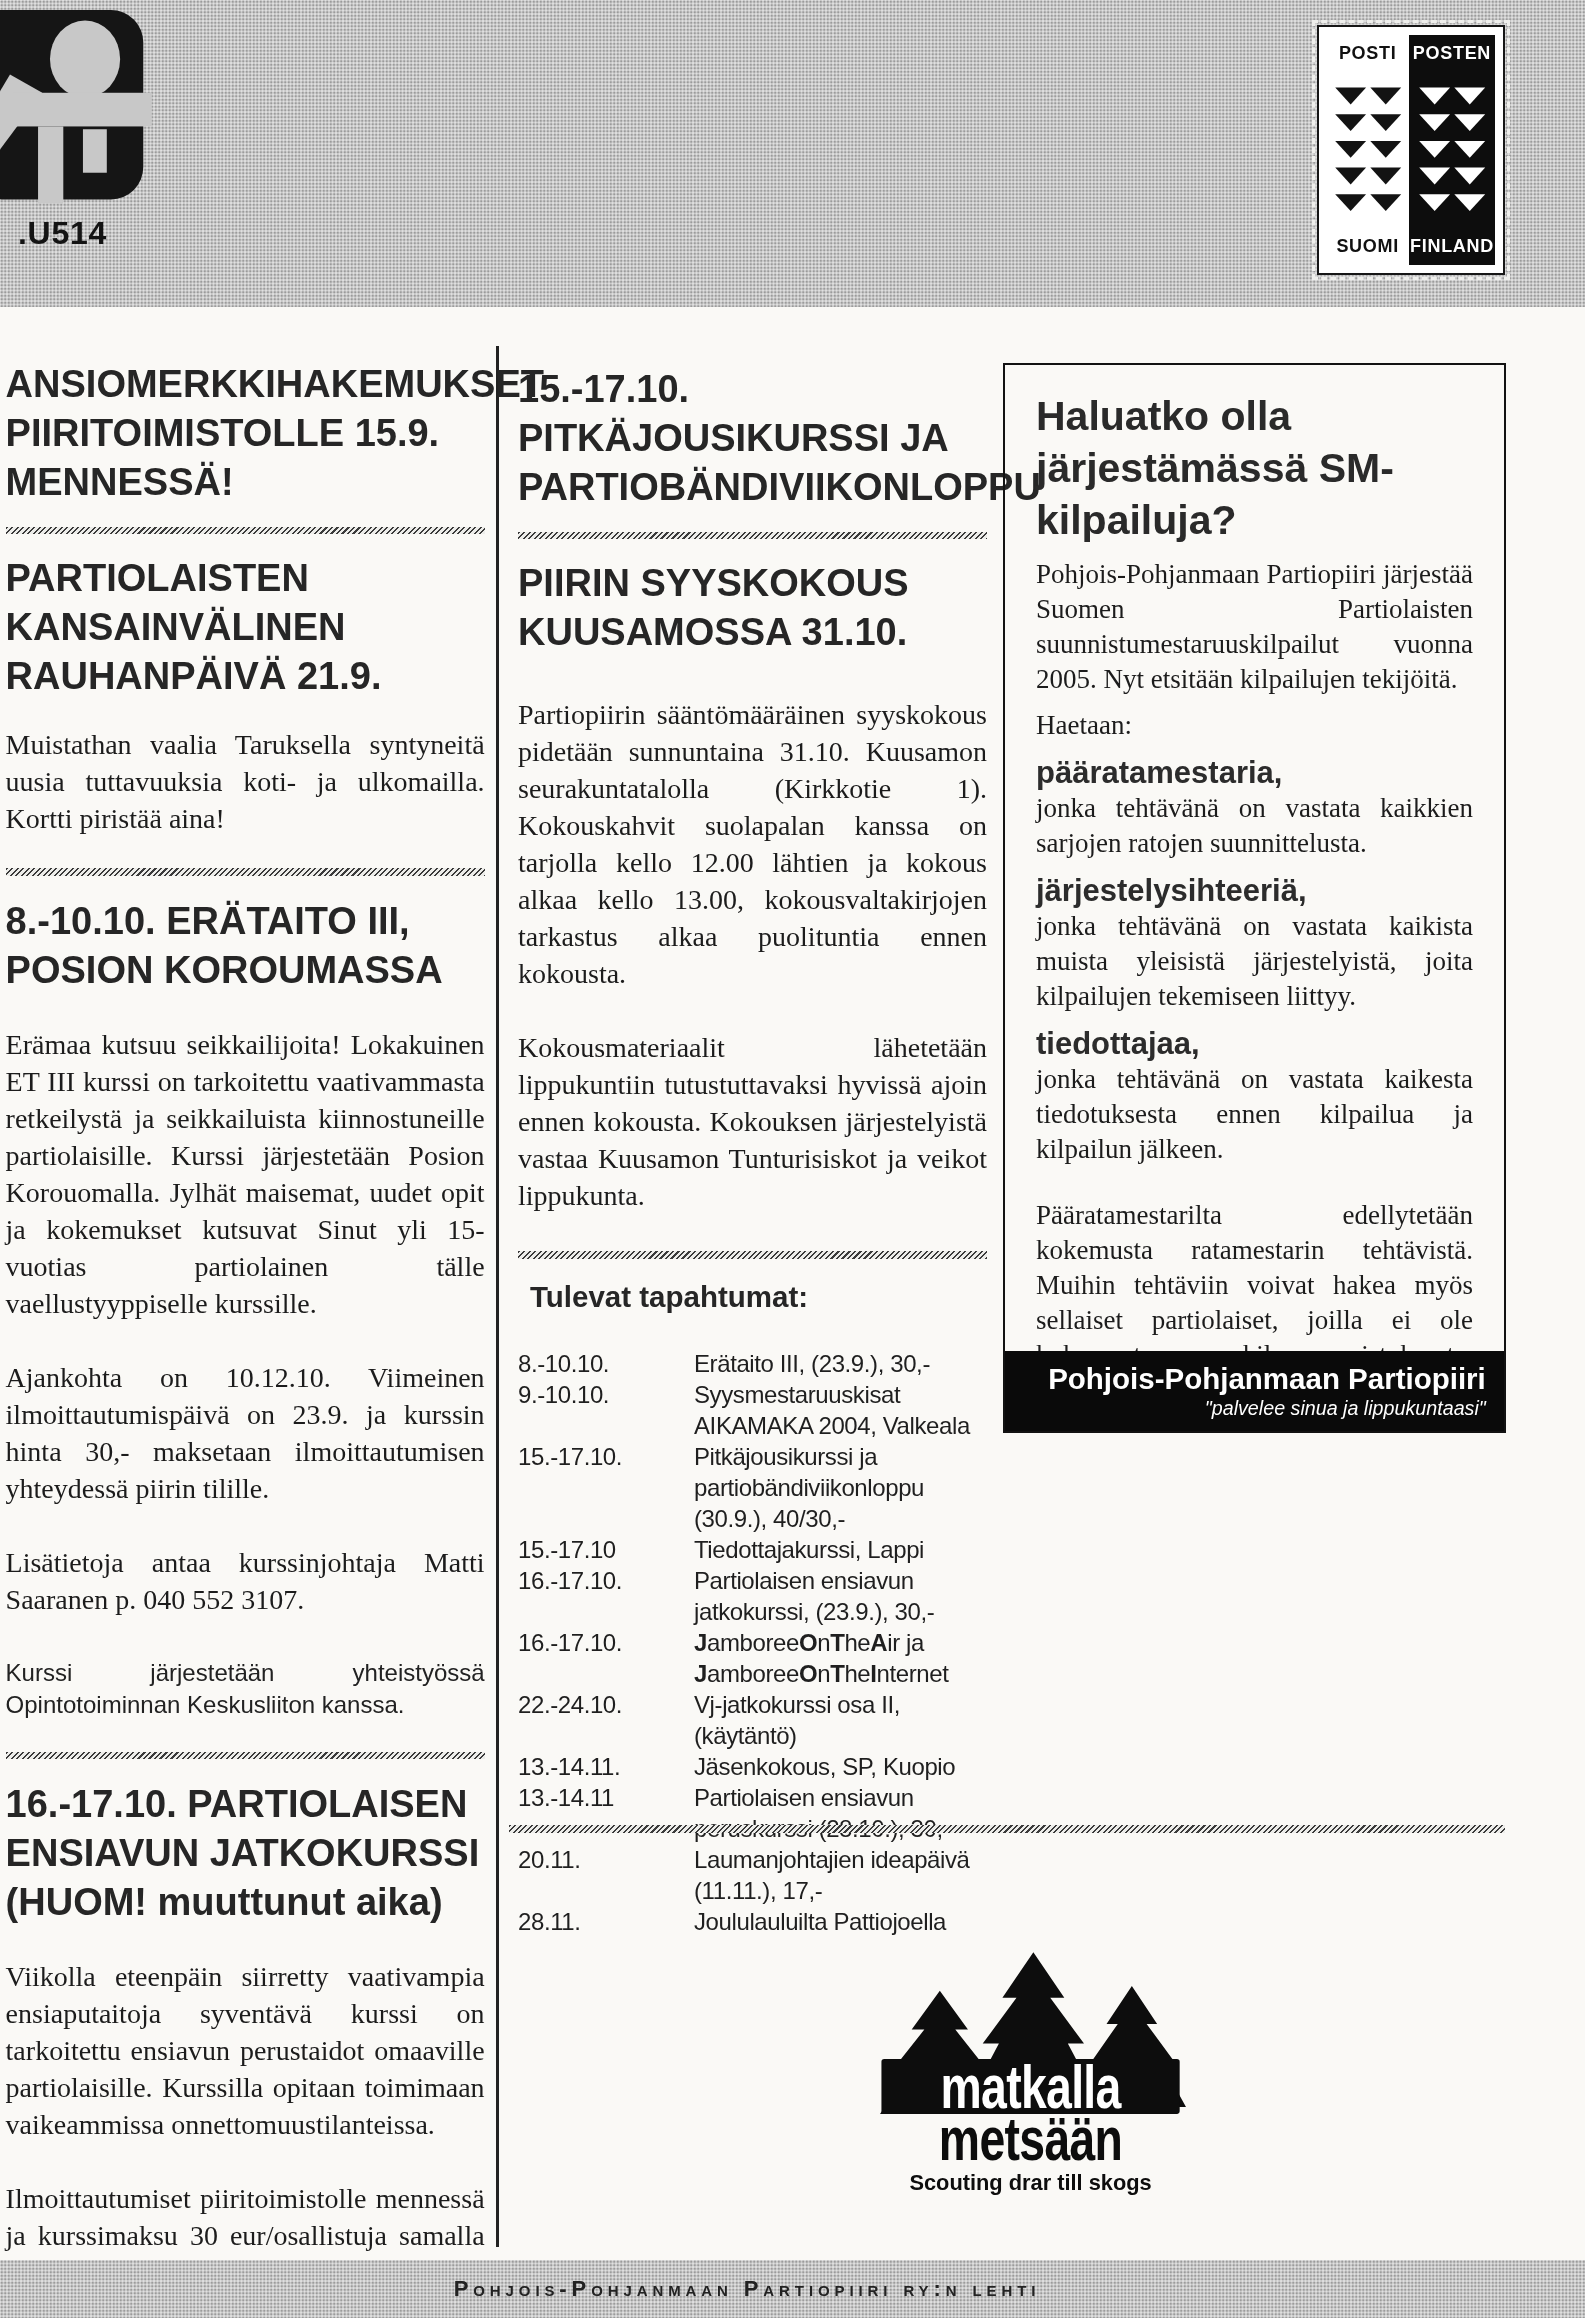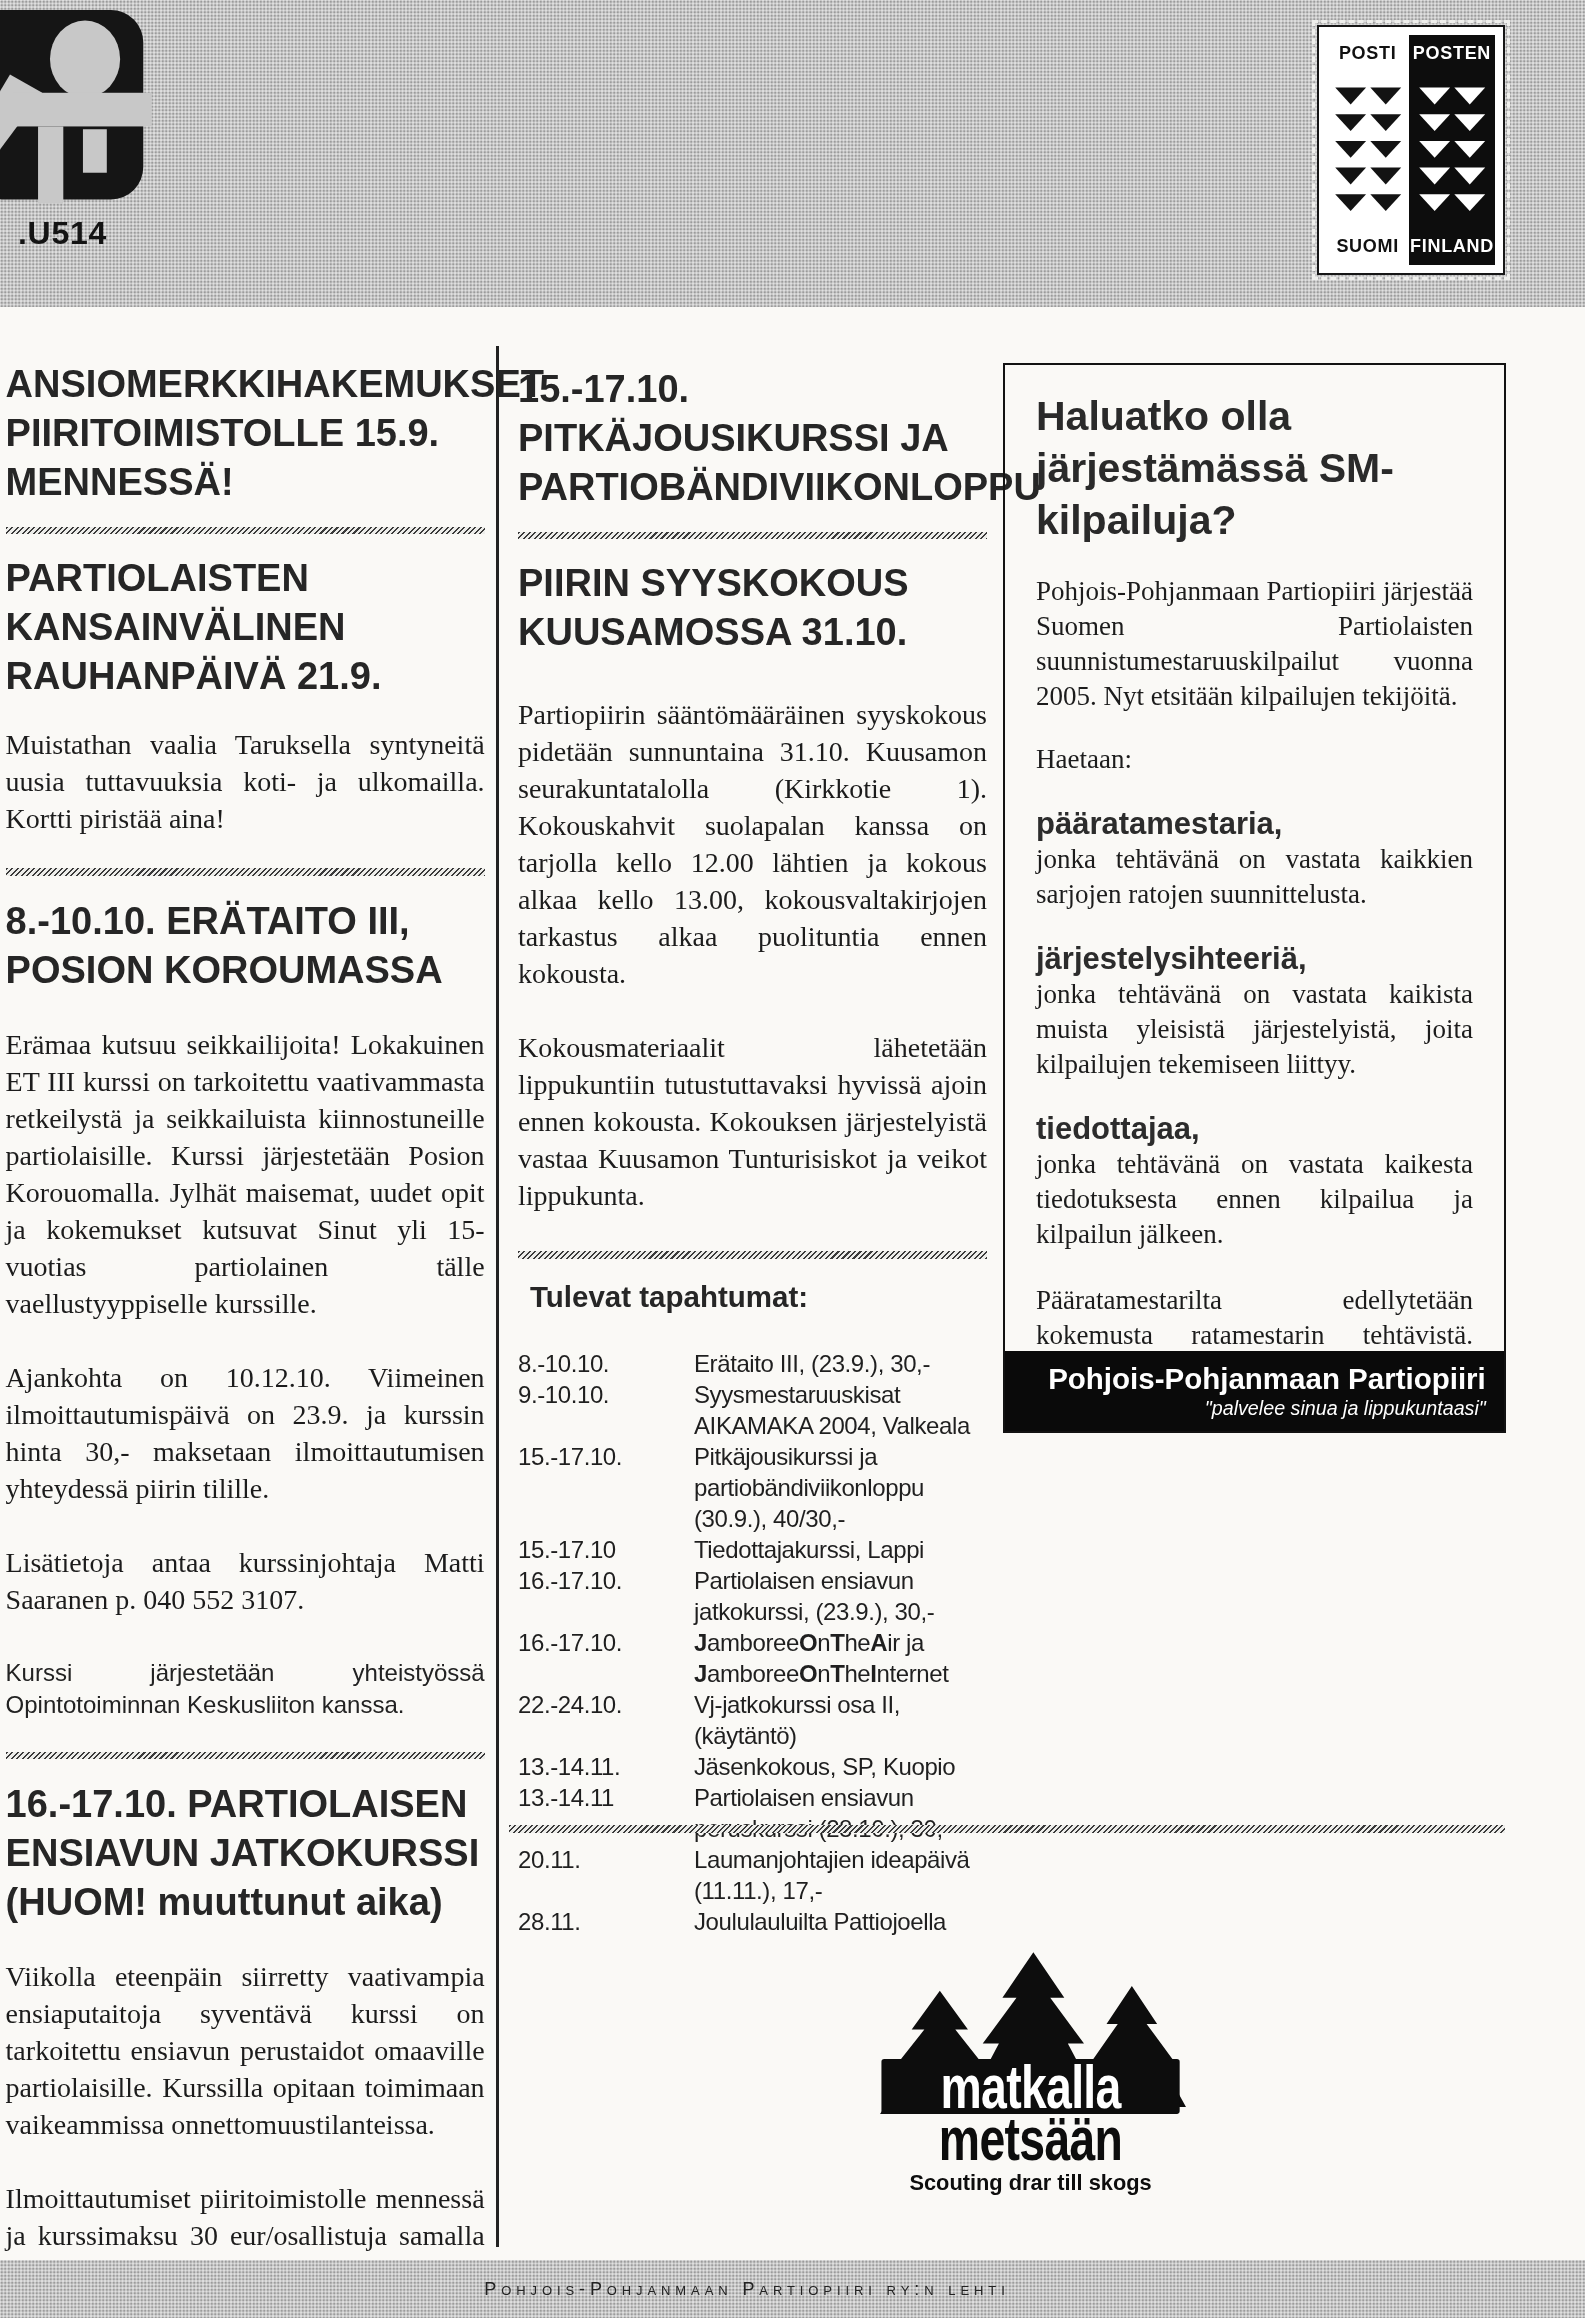--- a/index.html
+++ b/index.html
@@ -10,21 +10,21 @@
   }
   .halftone{
     background-color:#c8c8c8;
     background-image:radial-gradient(circle,#989898 0.6px,transparent 0.9px),
                      radial-gradient(circle,#e2e2e2 0.6px,transparent 0.9px);
     background-size:3.5px 3.5px;background-position:0 0,1.8px 1.8px;
   }
   .top-band{position:absolute;left:0;top:0;width:1585px;height:307px;z-index:3;}
   .footer-band{position:absolute;left:0;top:2260px;width:1585px;height:58px;z-index:3;
     display:flex;align-items:center;justify-content:center;padding-right:91px;box-sizing:border-box;}
-  .footer-text{font-weight:400;font-size:18px;letter-spacing:4.9px;color:#222;
+  .footer-text{font-weight:700;font-size:22px;letter-spacing:4.9px;color:#222;
     font-variant:small-caps;}
   .publisher-logo{position:absolute;left:-31px;top:9.8px;}
   .mail-code{position:absolute;left:18px;top:215px;font-weight:700;font-size:32px;color:#141414;letter-spacing:0.7px;}
   
   .stamp{position:absolute;left:1317px;top:25px;width:188px;height:250px;box-sizing:border-box;
     background:#fff;border:2.1px solid #161616;outline:3.5px dashed #efefec;outline-offset:2.1px;
     padding:7.7px;}
   .stamp-inner{display:flex;height:100%;}
   .stamp-panel{display:flex;flex-direction:column;align-items:center;justify-content:space-between;
     padding:8.4px 1.4px;box-sizing:border-box;}
@@ -37,21 +37,21 @@
   #col1{left:5.6px;top:360px;width:479px;}
   #col2{left:518px;top:365px;width:469px;}
   #col3{left:1003px;top:363px;width:503px;height:1070px;border:2.8px solid #121212;box-sizing:border-box;
     padding:25px 31px 16px 31px;overflow:hidden;}
   .h-sans{font-weight:700;font-size:38px;line-height:49px;color:#262626;margin:0;letter-spacing:0;}
   .serif{font-family:"Liberation Serif","DejaVu Serif",serif;font-size:28px;line-height:37px;
     text-align:justify;margin:0;color:#1c1c1c;}
   #col3 .serif{font-size:27px;line-height:35px;}
   .sans-small{font-size:24px;line-height:32px;text-align:justify;margin:0;color:#222;}
   .htrule{height:7.7px;background:repeating-linear-gradient(135deg,#3b3b3b 0 1.5px,#ededea 1.5px 3.9px);}.mt28{margin-top:19.7px}
-  .mt36{margin-top:25px}.mt40{margin-top:28px}.mt44{margin-top:31px}.mt48{margin-top:34px}
+  .mt36{margin-top:25px}.mt40{margin-top:11px}.mt44{margin-top:31px}.mt48{margin-top:34px}
   .mt52{margin-top:37px}.mt56{margin-top:39px}.mb28{margin-bottom:19.7px}.mb30{margin-bottom:21px}
   
   .events-heading{font-weight:700;font-size:29.5px;margin:12px;color:#262626;}
   .event-row{display:flex;font-size:24px;line-height:31px;letter-spacing:-0.4px;color:#1f1f1f;justify-content:flex-end;}
   .event-date{width:176px;flex:none;}
   .event-desc{flex:1;}
   
   .ad-title{font-weight:700;font-size:41px;line-height:52px;margin:0;color:#2a2a2a;}
   .role-title{font-weight:700;font-size:31px;line-height:37px;color:#2c2c2c;}
   .ad-contact{font-size:23px;line-height:31px;color:#1f1f1f;}

